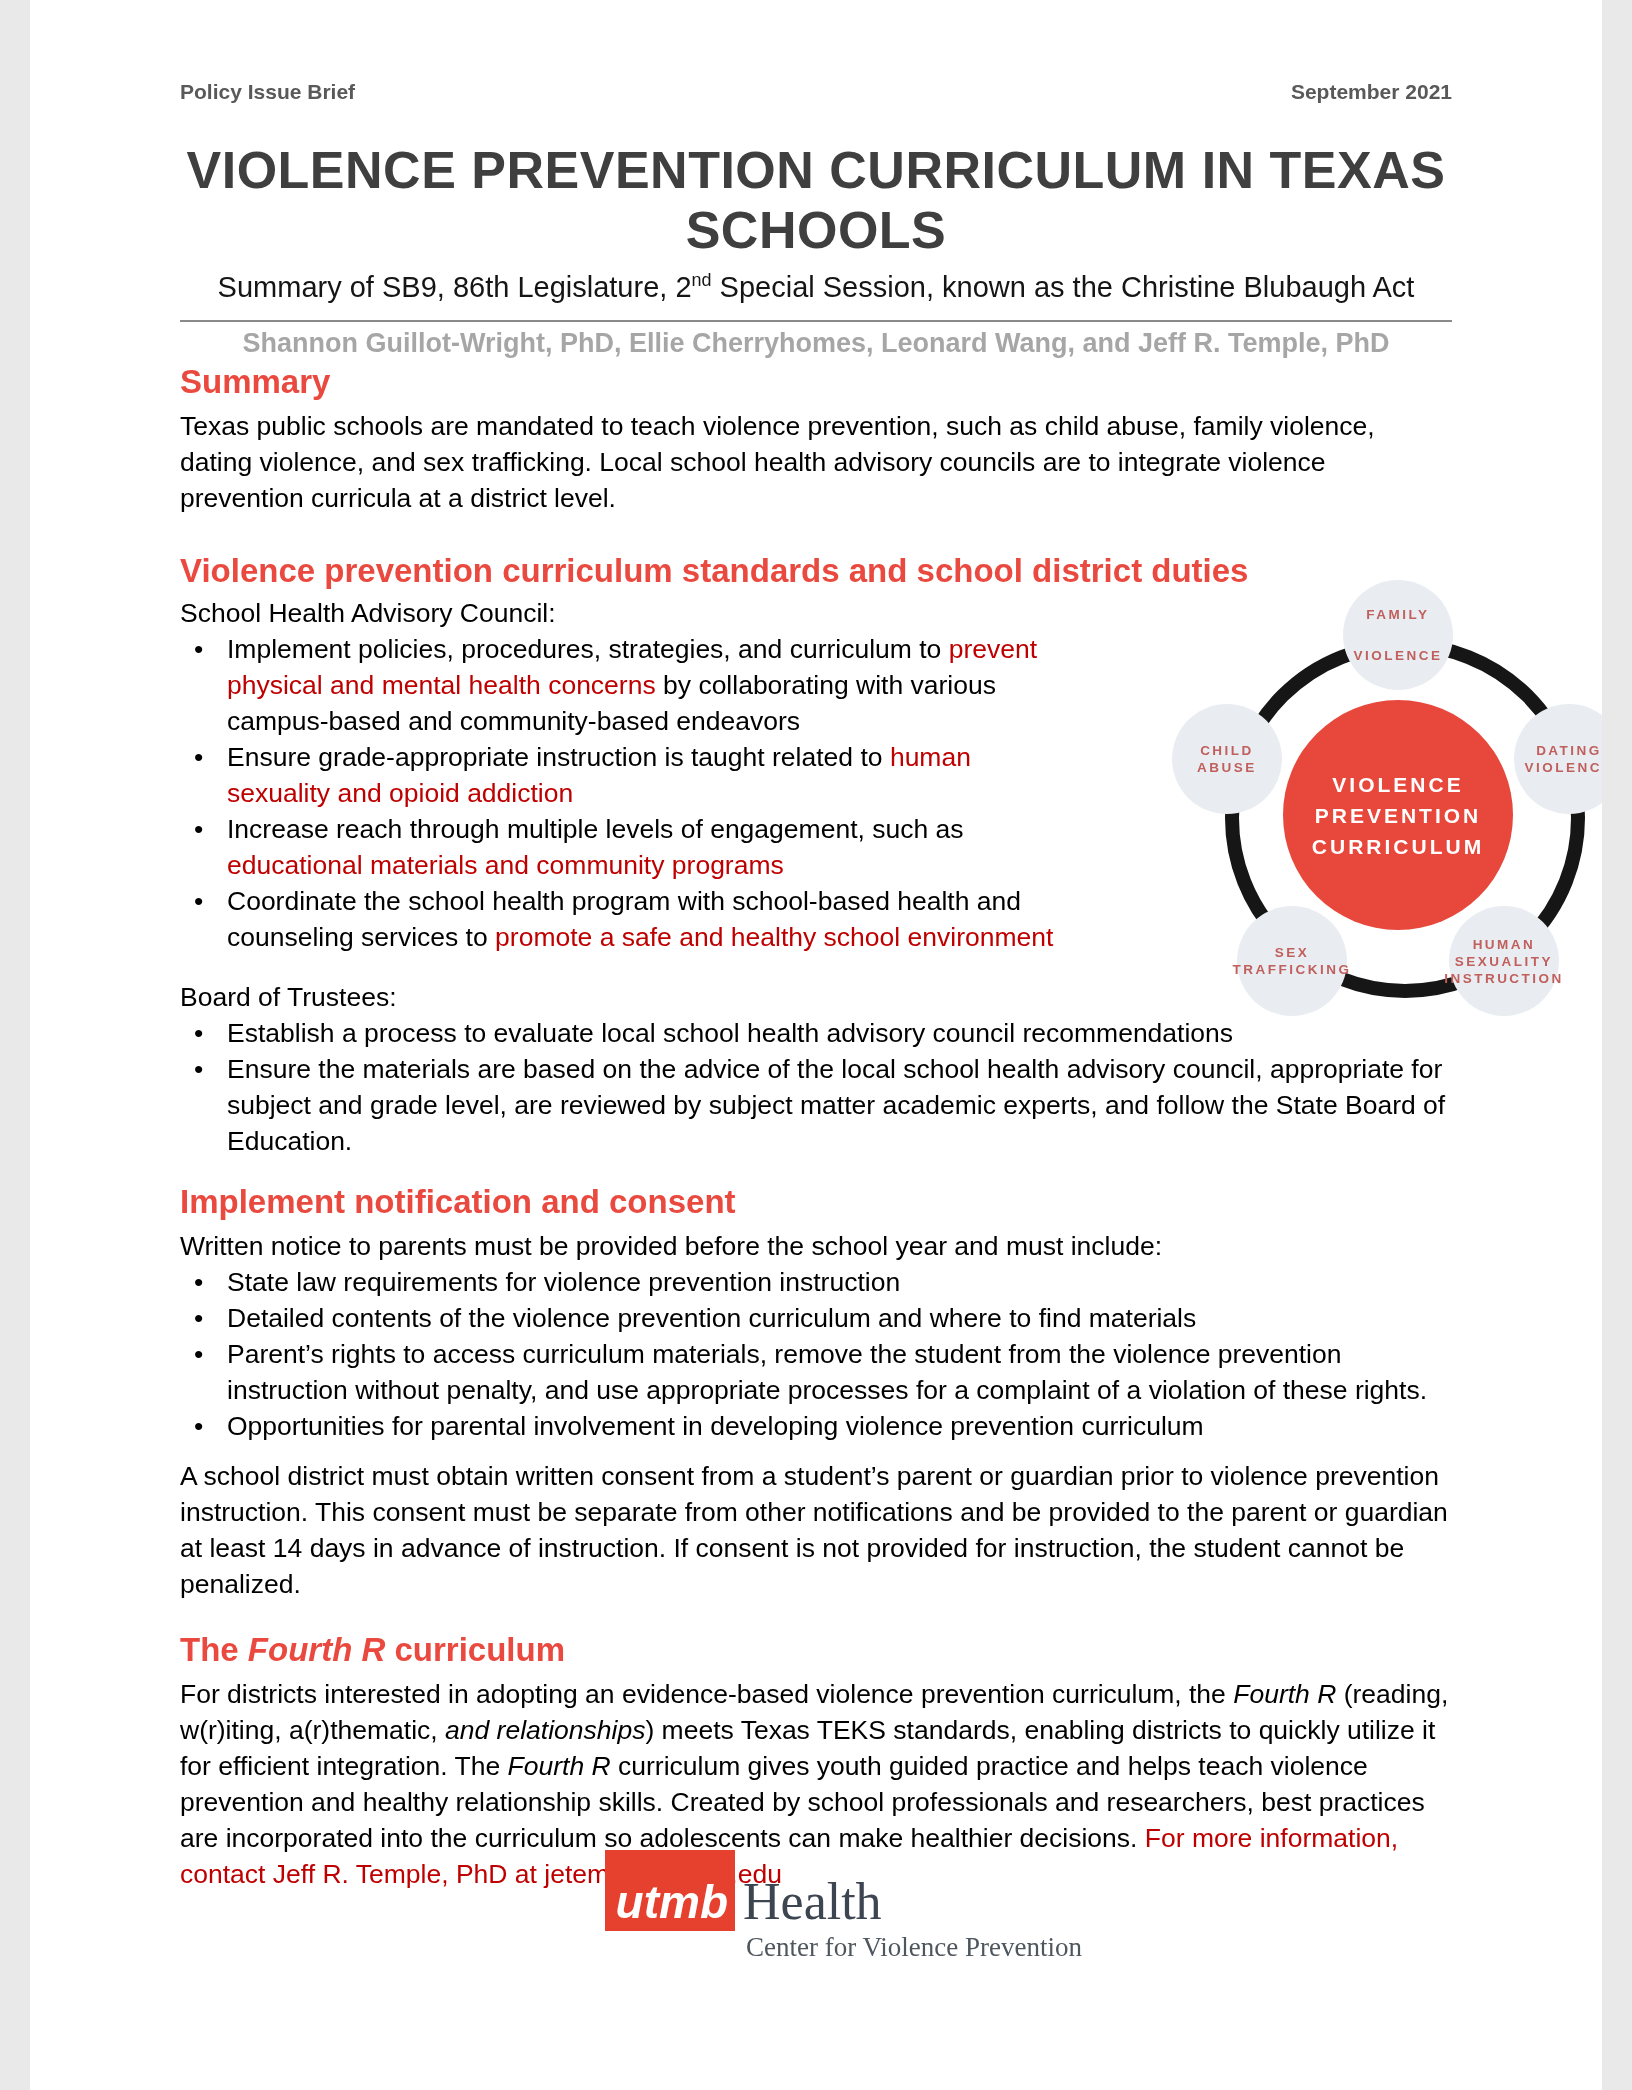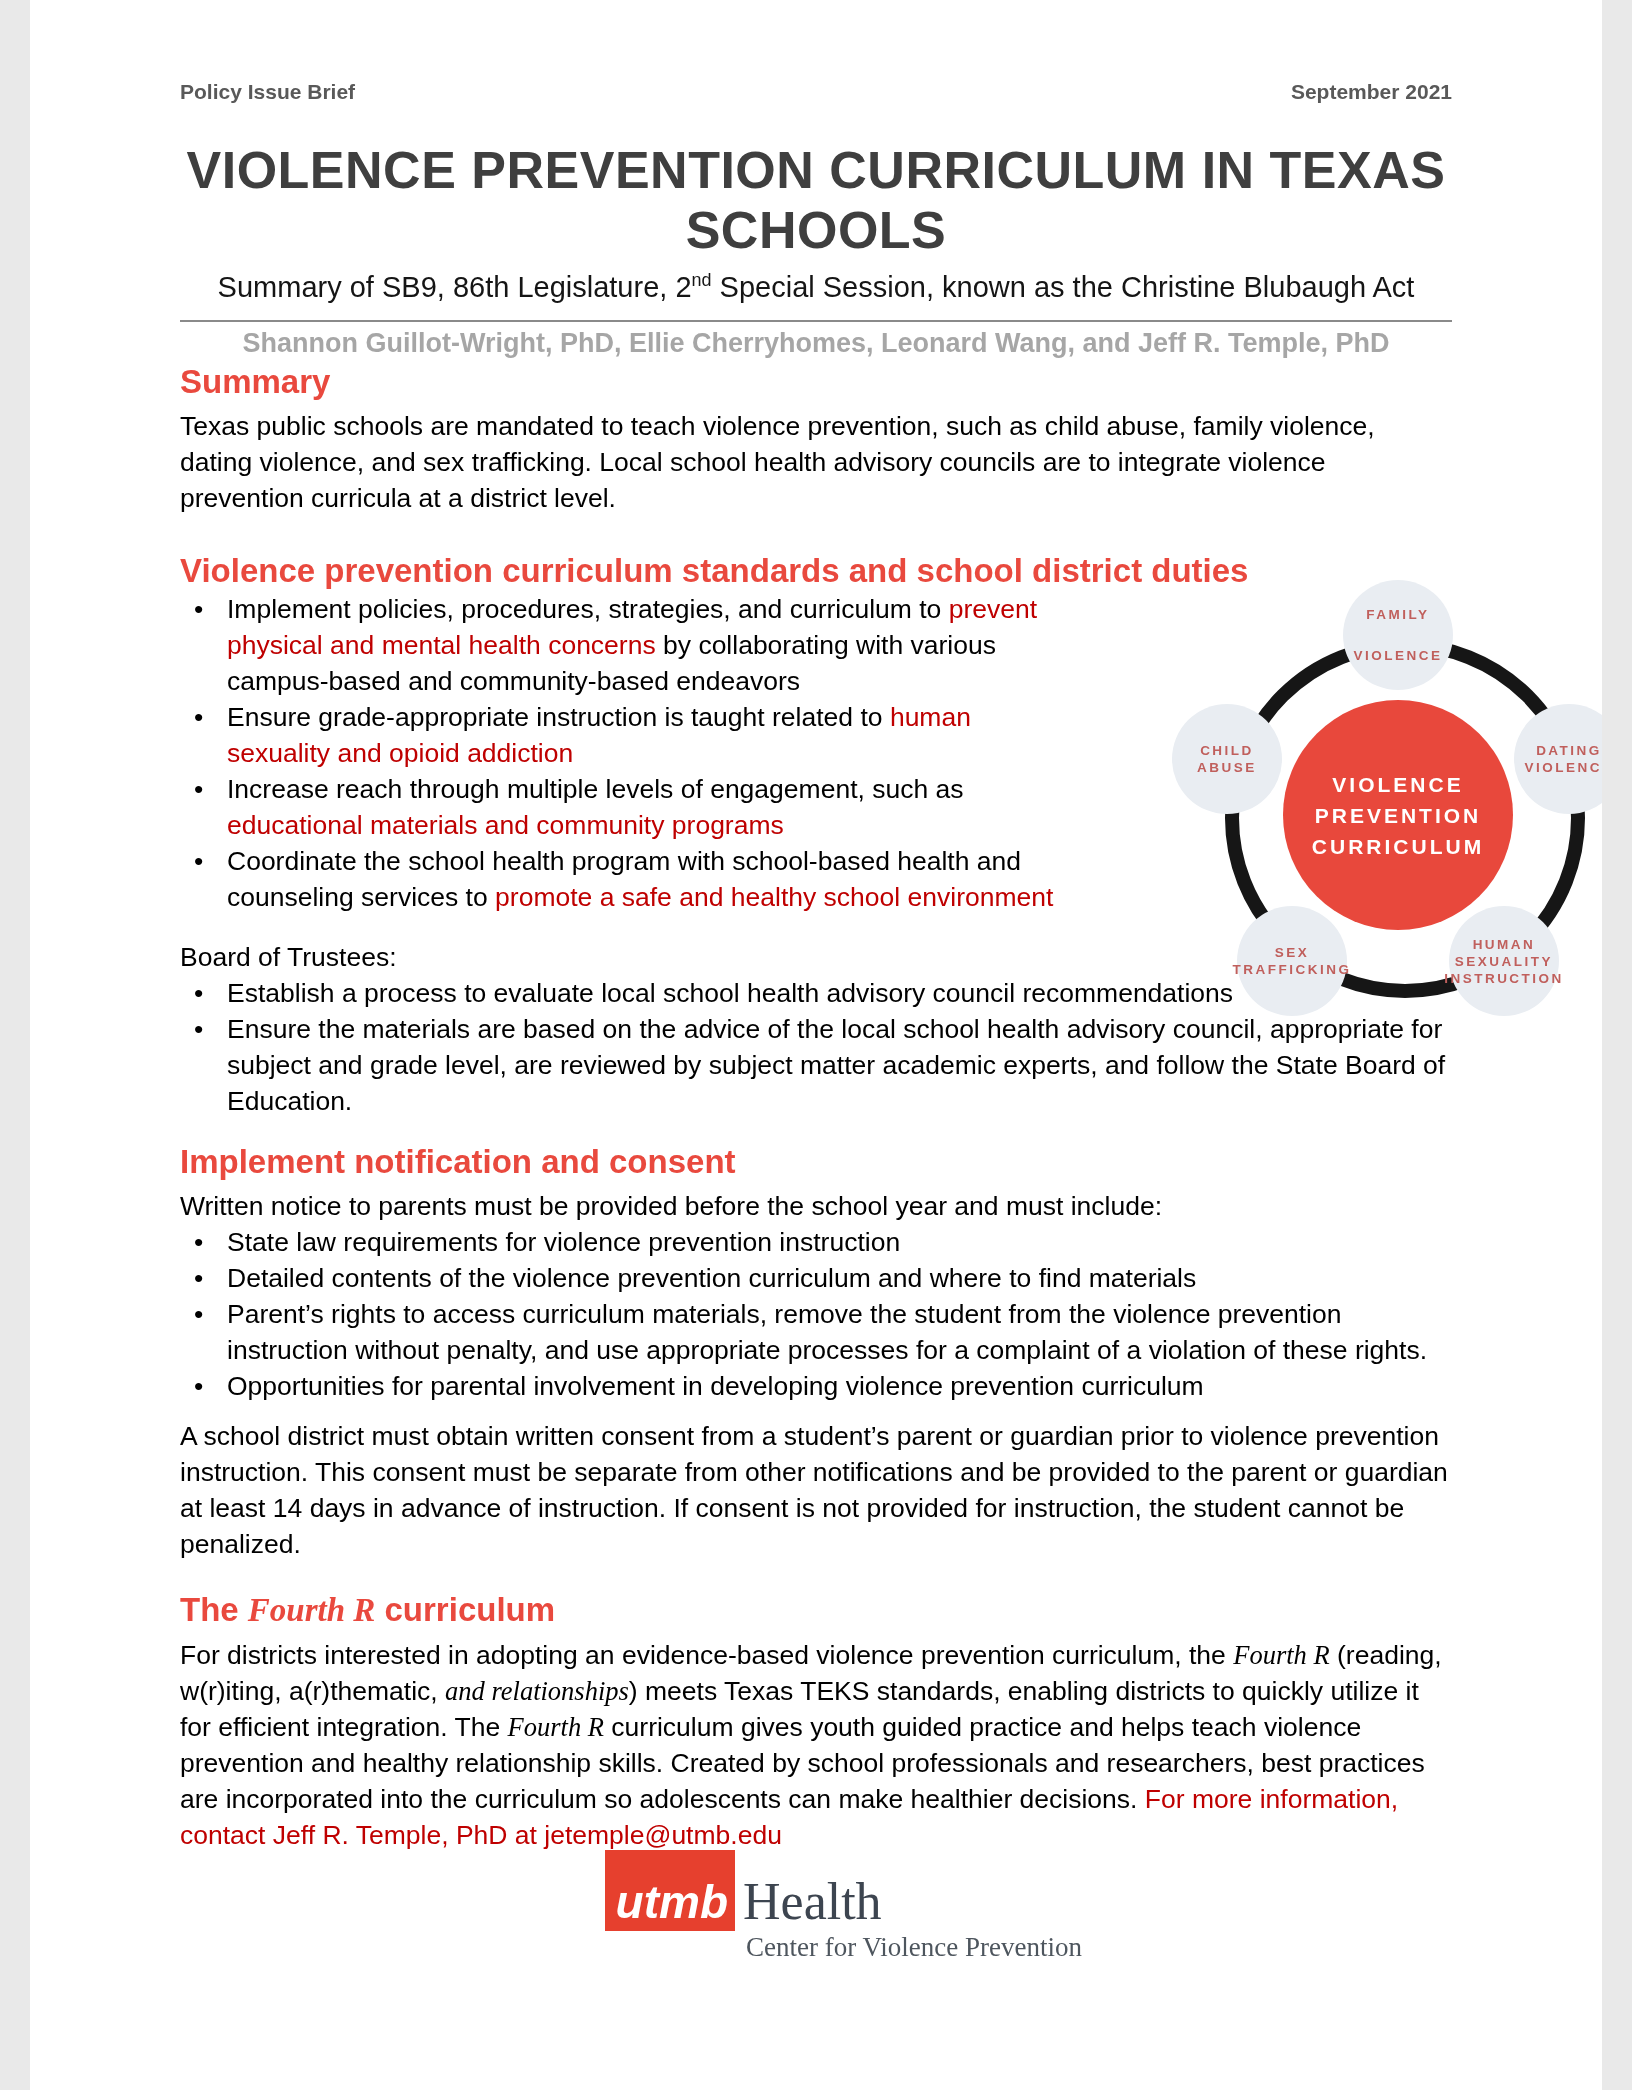--- a/index.html
+++ b/index.html
@@ -22,21 +22,21 @@
   .body-text{font-size:26.5px;line-height:36px;color:#000;}
   .para{margin:6px 0 0 0;}
   .label{margin-top:4px;}
   ul.doc-list{list-style:none;margin:0;padding:0;}
   ul.doc-list li{position:relative;padding-left:47px;font-size:26.5px;line-height:36px;color:#000;}
   ul.doc-list li::before{content:"\2022";position:absolute;left:14px;top:0;}
   .shac-list{width:895px;}
   .mt24{margin-top:24px;}
   .mt14{margin-top:14px;}
   .seg-darkred{color:#bf0000;}
-  .seg-italic{font-style:italic;font-family:Liberation Serif, serif;}
+  .seg-italic{font-style:italic;}
   .seg-sup{vertical-align:super;font-size:0.62em;}
 
   
   .diagram{position:absolute;left:1122px;top:565px;width:492px;height:492px;}
   .ring{position:absolute;left:50%;top:50%;width:332px;height:332px;margin:-173px 0 0 -173px;
         border:14px solid #161616;border-radius:50%;z-index:1;}
   .sat{position:absolute;width:110px;height:110px;border-radius:50%;background:#e9edf2;
        display:flex;flex-direction:column;align-items:center;justify-content:center;text-align:center;
        color:#c05f5c;font-weight:bold;font-size:13.5px;letter-spacing:2.5px;line-height:17px;z-index:2;}
   .sat-family{left:191px;top:15px;gap:24px;}
@@ -71,20 +71,21 @@
     <div class="doc-subtitle"><span>Summary of SB9, 86th Legislature, 2</span><span class="seg-sup">nd</span><span> Special Session, known as the Christine Blubaugh Act</span></div>
 
     <hr class="rule">
 
     <div class="authors">Shannon Guillot-Wright, PhD, Ellie Cherryhomes, Leonard Wang, and Jeff R. Temple, PhD</div>
 
     <h2 class="red-heading h2-summary">Summary</h2>
     <p class="body-text para">Texas public schools are mandated to teach violence prevention, such as child abuse, family violence, dating violence, and sex trafficking. Local school health advisory councils are to integrate violence prevention curricula at a district level.</p>
 
     <h2 class="red-heading h2-standards">Violence prevention curriculum standards and school district duties</h2>
+    <div class="body-text label">School Health Advisory Council:</div>
     <ul class="doc-list shac-list">
       <li><span>Implement policies, procedures, strategies, and curriculum to </span><span class="seg-darkred">prevent physical and mental health concerns</span><span> by collaborating with various campus-based and community-based endeavors</span></li>
       <li><span>Ensure grade-appropriate instruction is taught related to </span><span class="seg-darkred">human sexuality and opioid addiction</span></li>
       <li><span>Increase reach through multiple levels of engagement, such as </span><span class="seg-darkred">educational materials and community programs</span></li>
       <li><span>Coordinate the school health program with school-based health and counseling services to </span><span class="seg-darkred">promote a safe and healthy school environment</span></li>
     </ul>
 
     <div class="body-text mt24">Board of Trustees:</div>
     <ul class="doc-list">
       <li><span>Establish a process to evaluate local school health advisory council recommendations</span></li>

